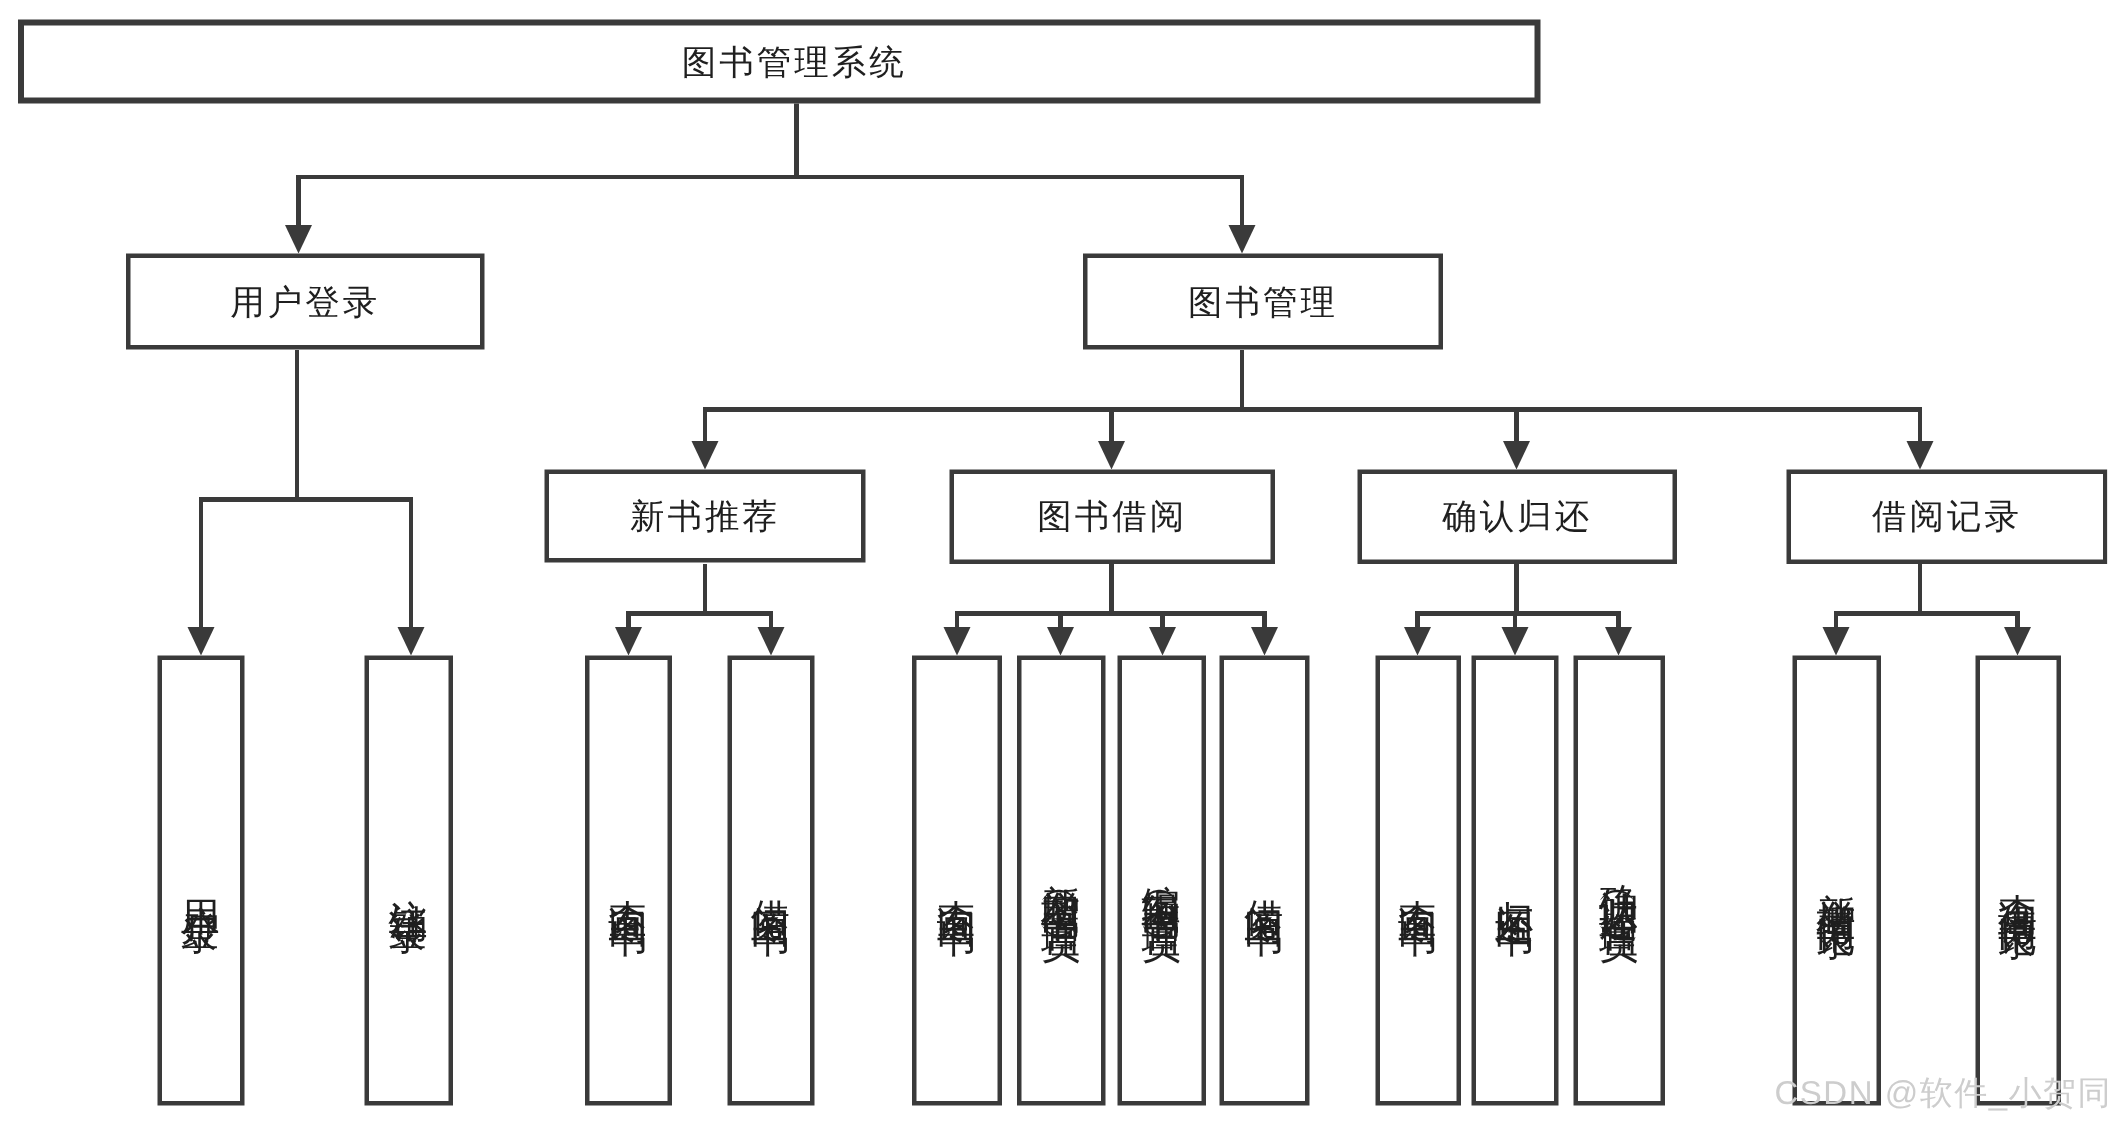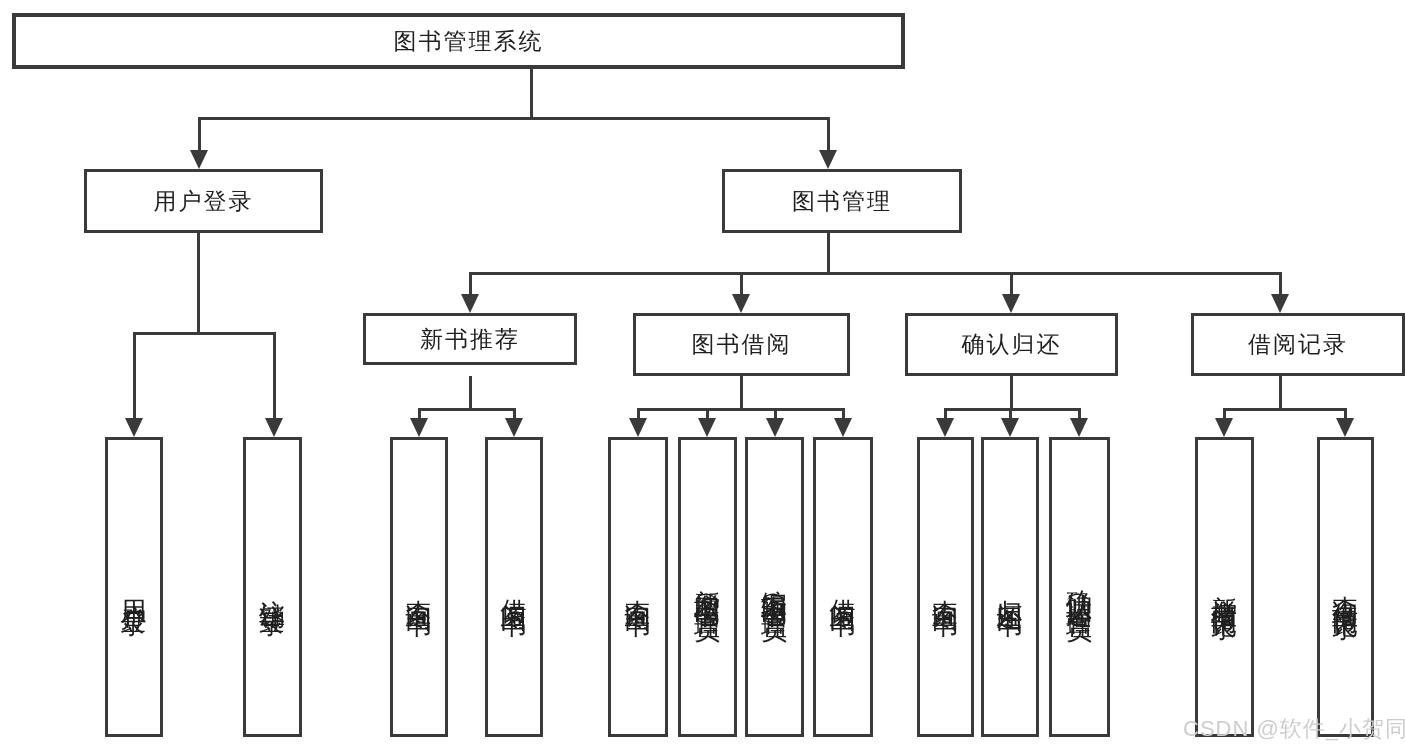--- a/index.html
+++ b/index.html
@@ -118,26 +118,26 @@
     <polygon points="1070,418 1088,418 1079,437" shape-rendering="auto"></polygon>
 
     <line x1="1280" y1="376" x2="1280" y2="410.5"></line>
     <line x1="1222.5" y1="409" x2="1346.5" y2="409"></line>
     <line x1="1224" y1="409" x2="1224" y2="423"></line>
     <polygon points="1215,418 1233,418 1224,437" shape-rendering="auto"></polygon>
     <line x1="1345" y1="409" x2="1345" y2="423"></line>
     <polygon points="1336,418 1354,418 1345,437" shape-rendering="auto"></polygon>
   </svg>
 
-  <div class="hbox root" style="left:12px;top:13px;width:893px;height:56px;padding-left:20px;">图书管理系统</div>
+  <div class="hbox root" style="left:12px;top:13px;width:1015px;height:56px;padding-left:20px;">图书管理系统</div>
 
   <div class="hbox" style="left:84px;top:169px;width:239px;height:64px;">用户登录</div>
   <div class="hbox" style="left:722px;top:169px;width:240px;height:64px;">图书管理</div>
 
-  <div class="hbox" style="left:363px;top:313px;width:214px;height:52px;">新书推荐</div>
+  <div class="hbox" style="left:363px;top:313px;width:214px;height:62px;">新书推荐</div>
   <div class="hbox" style="left:633px;top:313px;width:217px;height:63px;">图书借阅</div>
   <div class="hbox" style="left:905px;top:313px;width:213px;height:63px;">确认归还</div>
   <div class="hbox" style="left:1173px;top:313px;width:214px;height:63px;margin-left:18px;">借阅记录</div>
 
   <div class="vbox" style="left:105px;width:58px;">
     <span class="vtext">用户登录</span>
   </div>
   <div class="vbox" style="left:243px;width:59px;">
     <span class="vtext">注销登录</span>
   </div>

